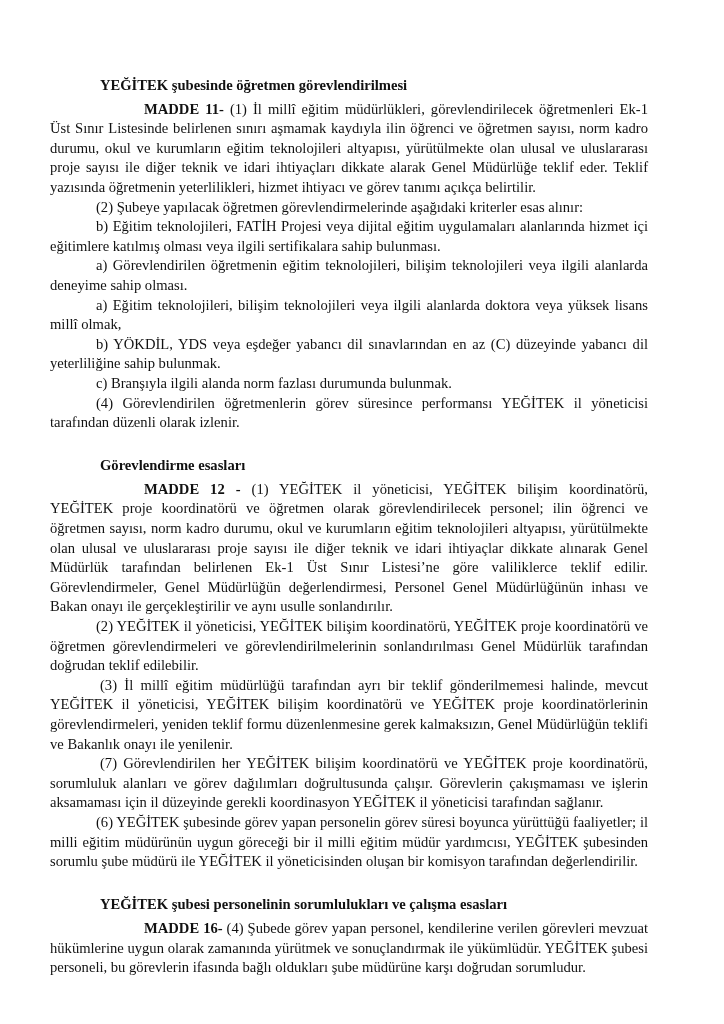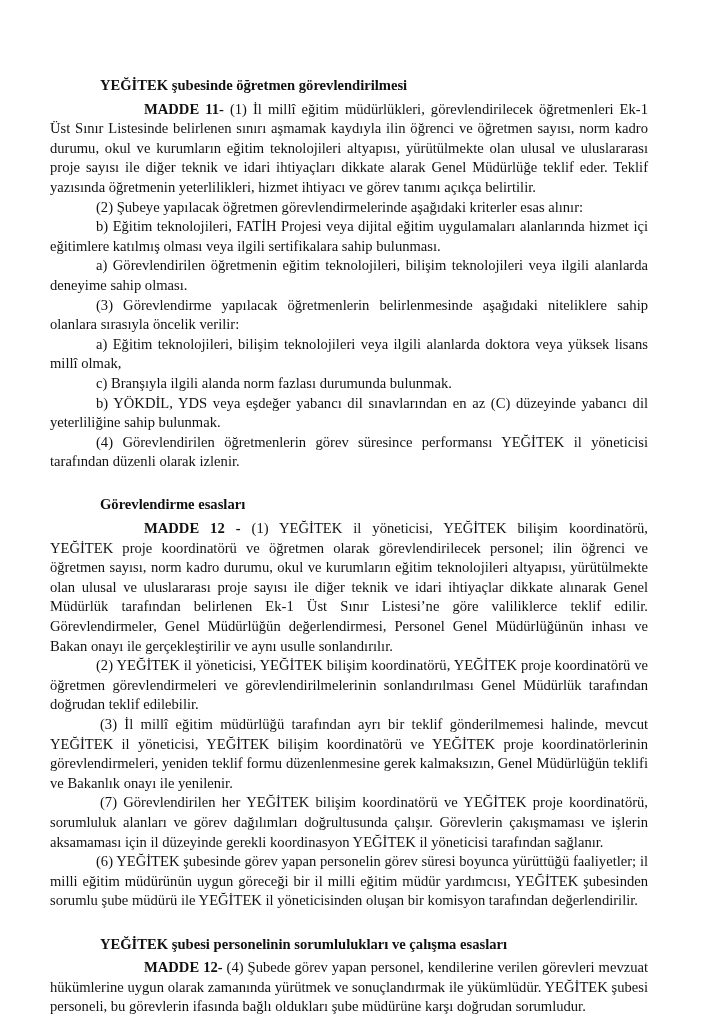--- a/index.html
+++ b/index.html
@@ -32,38 +32,37 @@
 <body>
 
 <div class="page">
 
   <div>
     <p class="heading">YEĞİTEK şubesinde öğretmen görevlendirilmesi</p>
     <p class="para"><span class="madde-label">MADDE 11-</span><span> (1) İl millî eğitim müdürlükleri, görevlendirilecek öğretmenleri Ek-1 Üst Sınır Listesinde belirlenen sınırı aşmamak kaydıyla ilin öğrenci ve öğretmen sayısı, norm kadro durumu, okul ve kurumların eğitim teknolojileri altyapısı, yürütülmekte olan ulusal ve uluslararası proje sayısı ile diğer teknik ve idari ihtiyaçları dikkate alarak Genel Müdürlüğe teklif eder. Teklif yazısında öğretmenin yeterlilikleri, hizmet ihtiyacı ve görev tanımı açıkça belirtilir.</span></p>
     <p class="para">(2) Şubeye yapılacak öğretmen görevlendirmelerinde aşağıdaki kriterler esas alınır:</p>
     <p class="para">b) Eğitim teknolojileri, FATİH Projesi veya dijital eğitim uygulamaları alanlarında hizmet içi eğitimlere katılmış olması veya ilgili sertifikalara sahip bulunması.</p>
     <p class="para">a) Görevlendirilen öğretmenin eğitim teknolojileri, bilişim teknolojileri veya ilgili alanlarda deneyime sahip olması.</p>
-    <p class="para">(3) Görevlendirme yapılacak öğretmenlerin belirlenmesinde aşağıdaki niteliklere sahip olanlara sırasıyla öncelik verilir:</p>
     <p class="para">a) Eğitim teknolojileri, bilişim teknolojileri veya ilgili alanlarda doktora veya yüksek lisans millî olmak,</p>
+    <p class="para">b) YÖKDİL, YDS veya eşdeğer yabancı dil sınavlarından en az (C) düzeyinde yabancı dil yeterliliğine sahip bulunmak.</p>
     <p class="para">c) Branşıyla ilgili alanda norm fazlası durumunda bulunmak.</p>
-    <p class="para">b) YÖKDİL, YDS veya eşdeğer yabancı dil sınavlarından en az (C) düzeyinde yabancı dil yeterliliğine sahip bulunmak.</p>
     <p class="para">(4) Görevlendirilen öğretmenlerin görev süresince performansı YEĞİTEK il yöneticisi tarafından düzenli olarak izlenir.</p>
   </div>
 
   <div class="gap"></div>
 
   <div>
     <p class="heading">Görevlendirme esasları</p>
     <p class="para"><span class="madde-label">MADDE 12 -</span><span> (1) YEĞİTEK il yöneticisi, YEĞİTEK bilişim koordinatörü, YEĞİTEK proje koordinatörü ve öğretmen olarak görevlendirilecek personel; ilin öğrenci ve öğretmen sayısı, norm kadro durumu, okul ve kurumların eğitim teknolojileri altyapısı, yürütülmekte olan ulusal ve uluslararası proje sayısı ile diğer teknik ve idari ihtiyaçlar dikkate alınarak Genel Müdürlük tarafından belirlenen Ek-1 Üst Sınır Listesi’ne göre valiliklerce teklif edilir. Görevlendirmeler, Genel Müdürlüğün değerlendirmesi, Personel Genel Müdürlüğünün inhası ve Bakan onayı ile gerçekleştirilir ve aynı usulle sonlandırılır.</span></p>
     <p class="para">(2) YEĞİTEK il yöneticisi, YEĞİTEK bilişim koordinatörü, YEĞİTEK proje koordinatörü ve öğretmen görevlendirmeleri ve görevlendirilmelerinin sonlandırılması Genel Müdürlük tarafından doğrudan teklif edilebilir.</p>
     <p class="para extra">(3) İl millî eğitim müdürlüğü tarafından ayrı bir teklif gönderilmemesi halinde, mevcut YEĞİTEK il yöneticisi, YEĞİTEK bilişim koordinatörü ve YEĞİTEK proje koordinatörlerinin görevlendirmeleri, yeniden teklif formu düzenlenmesine gerek kalmaksızın, Genel Müdürlüğün teklifi ve Bakanlık onayı ile yenilenir.</p>
     <p class="para extra">(7) Görevlendirilen her YEĞİTEK bilişim koordinatörü ve YEĞİTEK proje koordinatörü, sorumluluk alanları ve görev dağılımları doğrultusunda çalışır. Görevlerin çakışmaması ve işlerin aksamaması için il düzeyinde gerekli koordinasyon YEĞİTEK il yöneticisi tarafından sağlanır.</p>
     <p class="para">(6) YEĞİTEK şubesinde görev yapan personelin görev süresi boyunca yürüttüğü faaliyetler; il milli eğitim müdürünün uygun göreceği bir il milli eğitim müdür yardımcısı, YEĞİTEK şubesinden sorumlu şube müdürü ile YEĞİTEK il yöneticisinden oluşan bir komisyon tarafından değerlendirilir.</p>
   </div>
 
   <div class="gap"></div>
 
   <div>
     <p class="heading">YEĞİTEK şubesi personelinin sorumlulukları ve çalışma esasları</p>
-    <p class="para"><span class="madde-label">MADDE 12-</span><span>  (4) Şubede görev yapan personel, kendilerine verilen görevleri mevzuat hükümlerine uygun olarak zamanında yürütmek ve sonuçlandırmak ile yükümlüdür. YEĞİTEK şubesi personeli, bu görevlerin ifasında bağlı oldukları şube müdürüne karşı doğrudan sorumludur.</span></p>
+    <p class="para"><span class="madde-label">MADDE 16-</span><span>  (4) Şubede görev yapan personel, kendilerine verilen görevleri mevzuat hükümlerine uygun olarak zamanında yürütmek ve sonuçlandırmak ile yükümlüdür. YEĞİTEK şubesi personeli, bu görevlerin ifasında bağlı oldukları şube müdürüne karşı doğrudan sorumludur.</span></p>
   </div>
 
 </div>
 
 </body></html>

